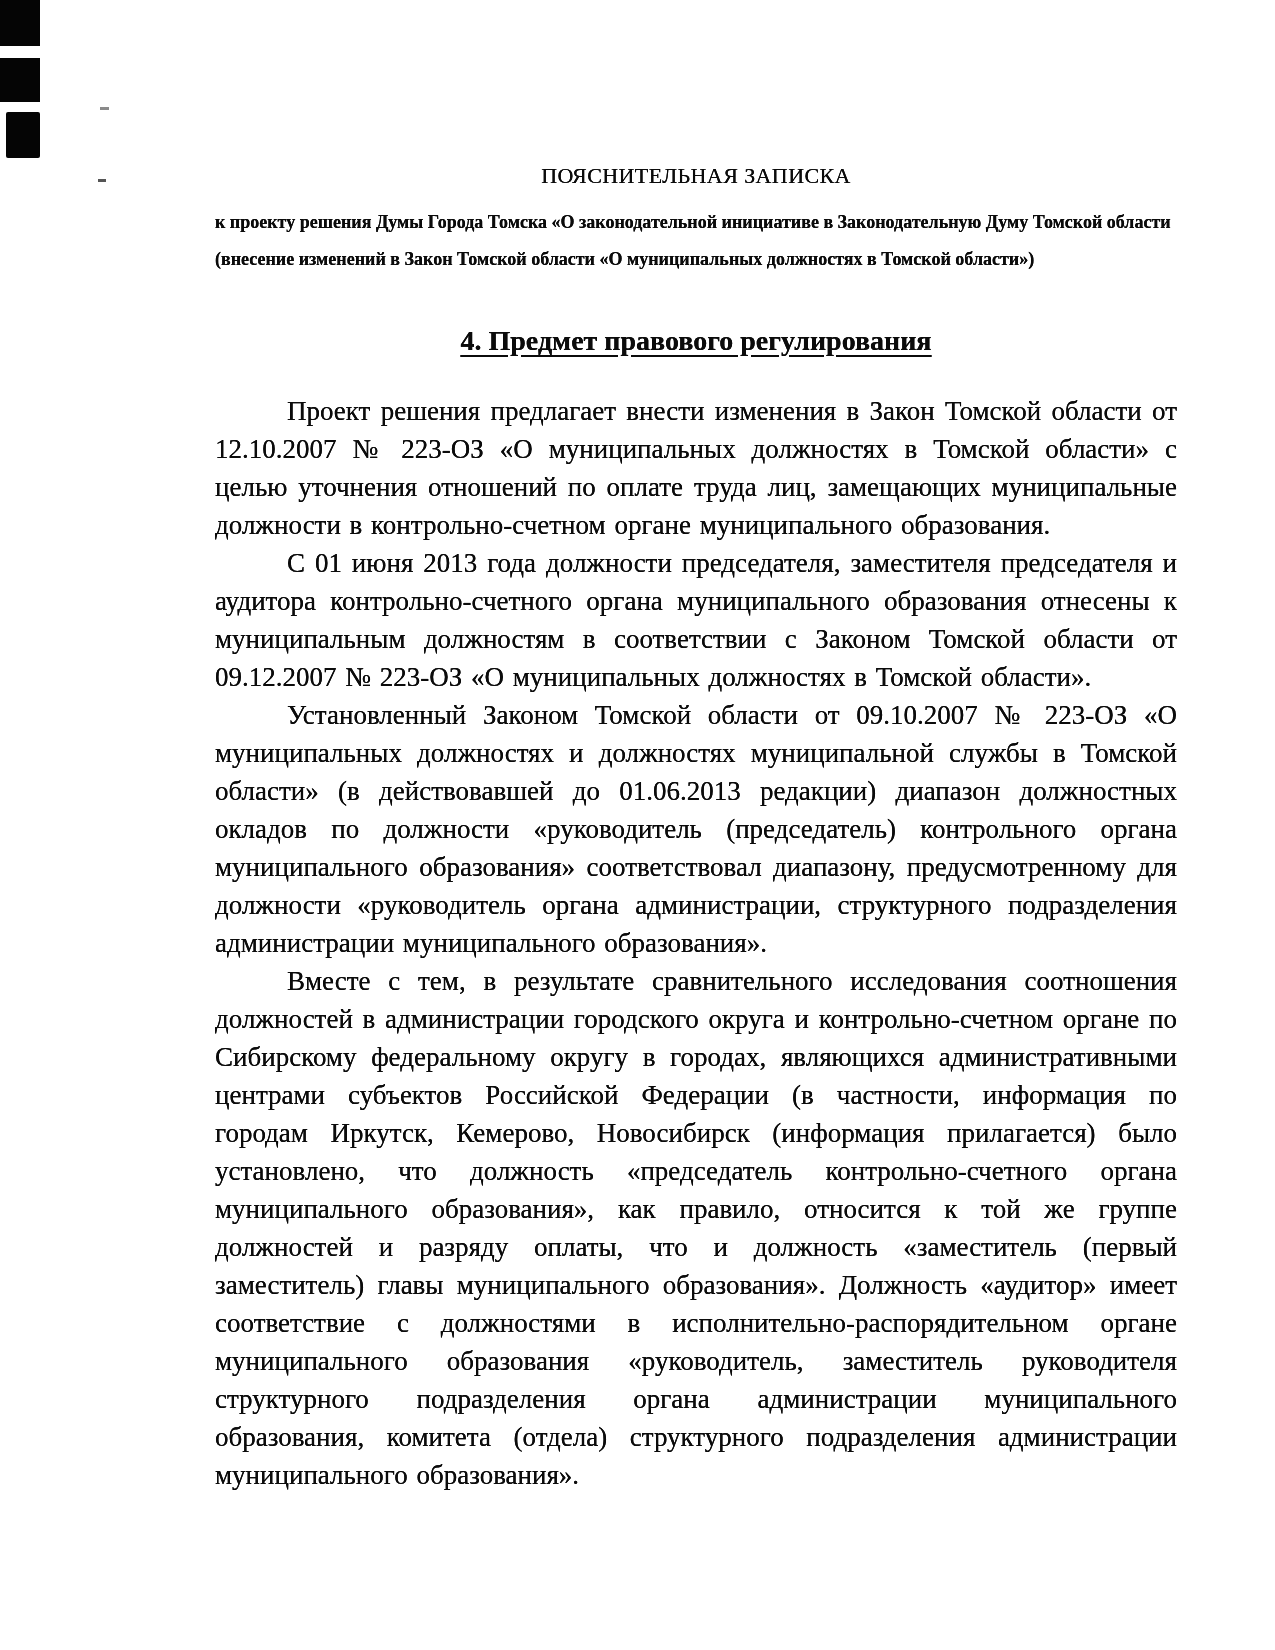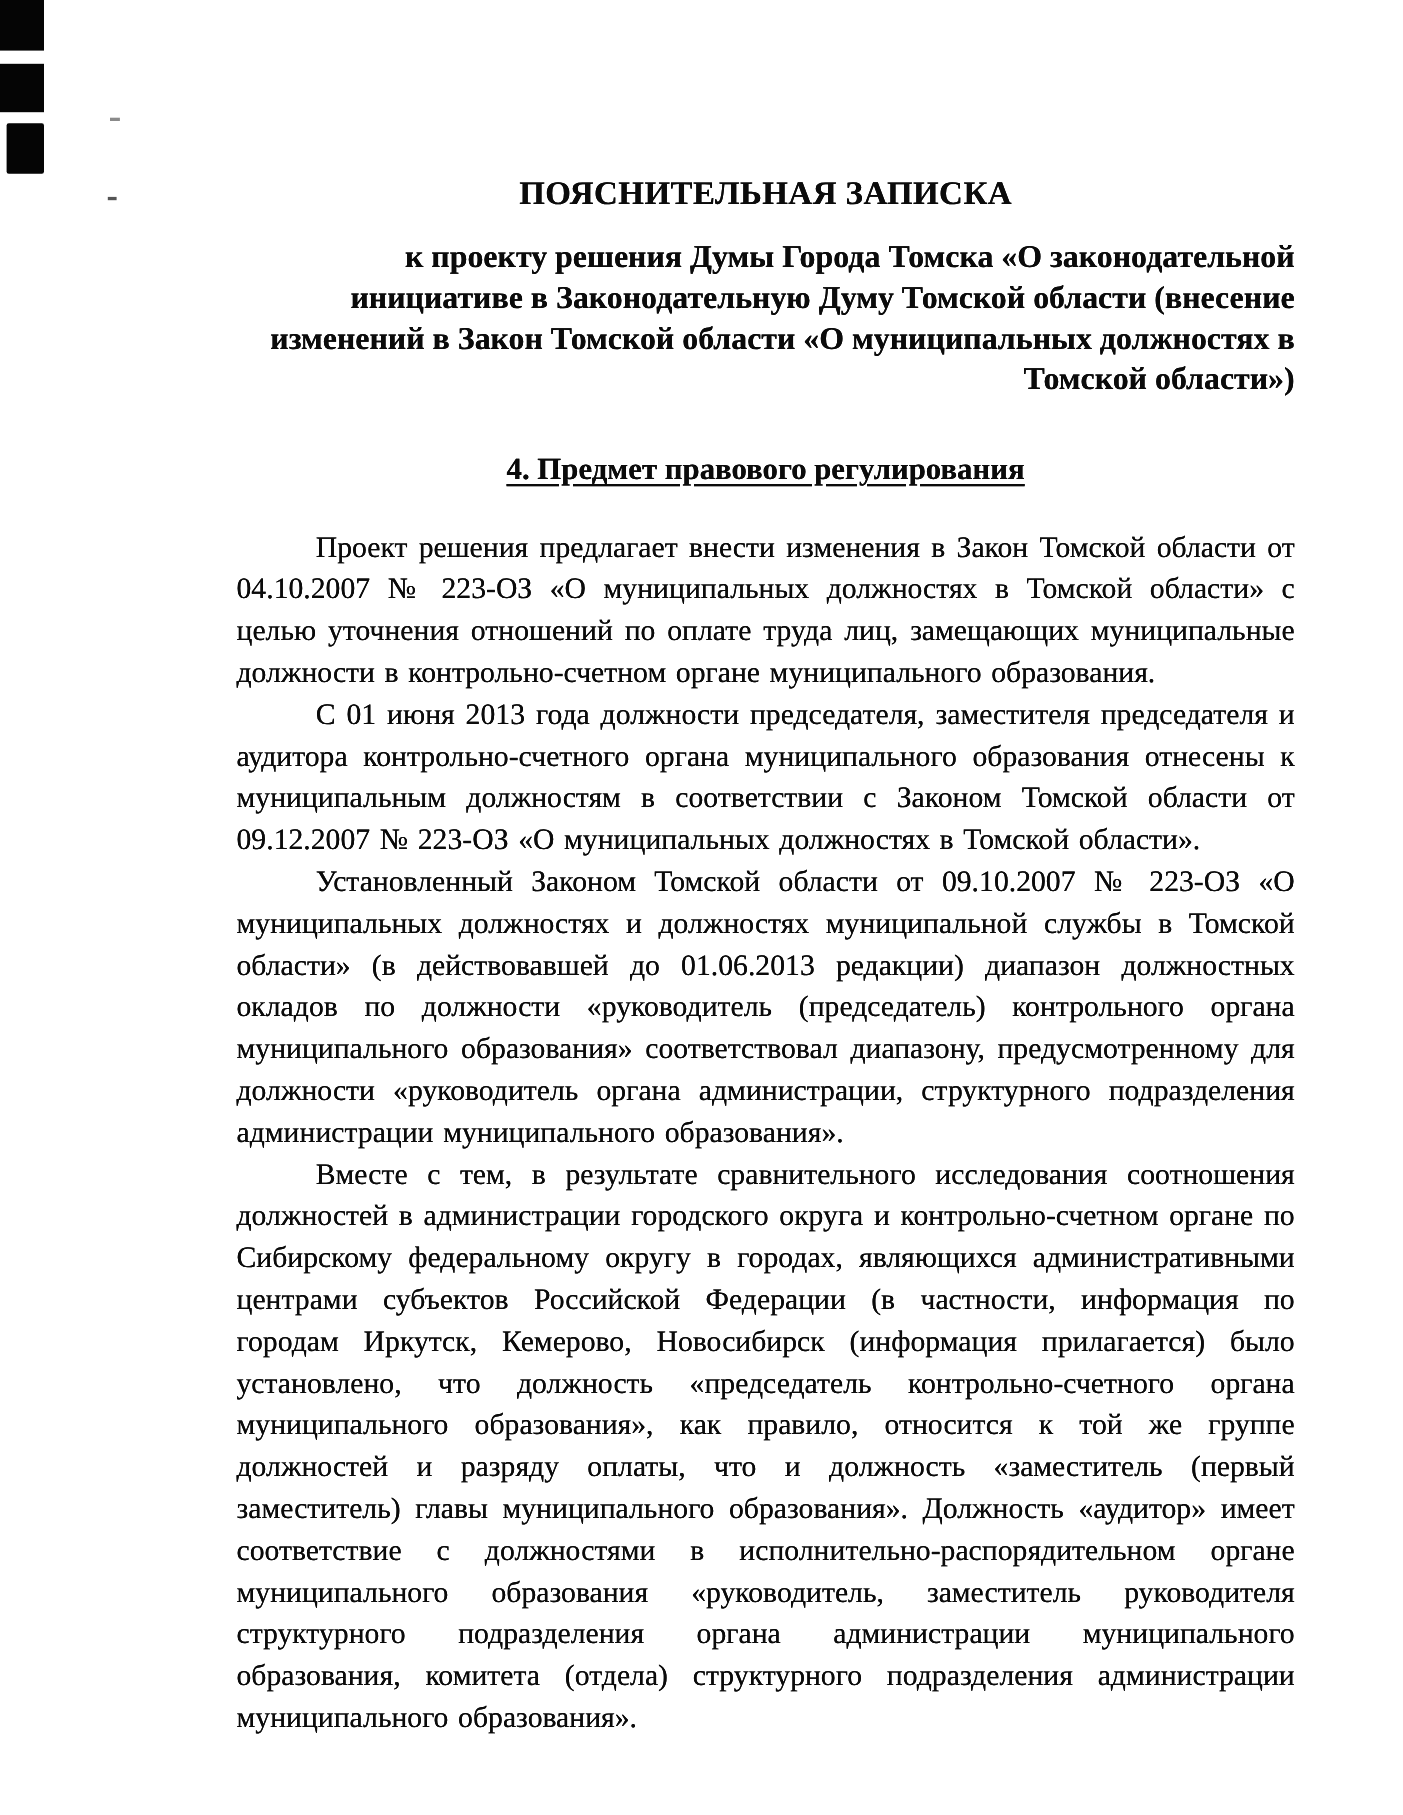--- a/index.html
+++ b/index.html
@@ -32,33 +32,33 @@
   .d1 { left: 100px; top: 107px; width: 9px; height: 3px; }
   .d2 { left: 98px;  top: 179px; width: 8px; height: 3px; background:#555; }
 
   .content {
     position: absolute;
     left: 215px;
     top: 158px;
     width: 962px;
   }
   .doc-title {
-    font-size: 30px;
+    font-size: 22px;
     line-height: 36px;
-    font-weight: bold;
+    font-weight: normal;
     text-align: center;
-    margin: 0 0 22px 0;
+    margin: 0 0 10px 0;
     letter-spacing: 0.4px;
     text-shadow: 0 0 0.6px #000;
   }
   .doc-subtitle {
-    font-size: 29px;
+    font-size: 18px;
     line-height: 37px;
     font-weight: bold;
-    text-align: right;
+    text-align: left;
     margin: 0;
     text-shadow: 0 0 0.6px #000;
   }
   .section-heading {
     font-size: 28px;
     line-height: 38px;
     font-weight: bold;
     text-align: center;
     text-decoration: underline;
     text-underline-offset: 5px;
@@ -88,21 +88,21 @@
 
   <div class="content">
 
     <h1 class="doc-title">ПОЯСНИТЕЛЬНАЯ ЗАПИСКА</h1>
 
     <p class="doc-subtitle">к проекту решения Думы Города Томска «О законодательной инициативе в Законодательную Думу Томской области (внесение изменений в Закон Томской области «О муниципальных должностях в Томской области»)</p>
 
     <section>
       <h2 class="section-heading">4. Предмет правового регулирования</h2>
 
-      <p class="body-paragraph">Проект решения предлагает внести изменения в Закон Томской области от 04.10.2007 № 223-ОЗ «О муниципальных должностях в Томской области» с целью уточнения отношений по оплате труда лиц, замещающих муниципальные должности в контрольно-счетном органе муниципального образования.</p>
+      <p class="body-paragraph">Проект решения предлагает внести изменения в Закон Томской области от 12.10.2007 № 223-ОЗ «О муниципальных должностях в Томской области» с целью уточнения отношений по оплате труда лиц, замещающих муниципальные должности в контрольно-счетном органе муниципального образования.</p>
     </section>
 
     <section>
 
       <p class="body-paragraph">С 01 июня 2013 года должности председателя, заместителя председателя и аудитора контрольно-счетного органа муниципального образования отнесены к муниципальным должностям в соответствии с Законом Томской области от 09.12.2007 № 223-ОЗ «О муниципальных должностях в Томской области».</p>
 
       <p class="body-paragraph">Установленный Законом Томской области от 09.10.2007 № 223-ОЗ «О муниципальных должностях и должностях муниципальной службы в Томской области» (в действовавшей до 01.06.2013 редакции) диапазон должностных окладов по должности «руководитель (председатель) контрольного органа муниципального образования» соответствовал диапазону, предусмотренному для должности «руководитель органа администрации, структурного подразделения администрации муниципального образования».</p>
 
       <p class="body-paragraph">Вместе с тем, в результате сравнительного исследования соотношения должностей в администрации городского округа и контрольно-счетном органе по Сибирскому федеральному округу в городах, являющихся административными центрами субъектов Российской Федерации (в частности, информация по городам Иркутск, Кемерово, Новосибирск (информация прилагается) было установлено, что должность «председатель контрольно-счетного органа муниципального образования», как правило, относится к той же группе должностей и разряду оплаты, что и должность «заместитель (первый заместитель) главы муниципального образования». Должность «аудитор» имеет соответствие с должностями в исполнительно-распорядительном органе муниципального образования «руководитель, заместитель руководителя структурного подразделения органа администрации муниципального образования, комитета (отдела) структурного подразделения администрации муниципального образования».</p>
 

